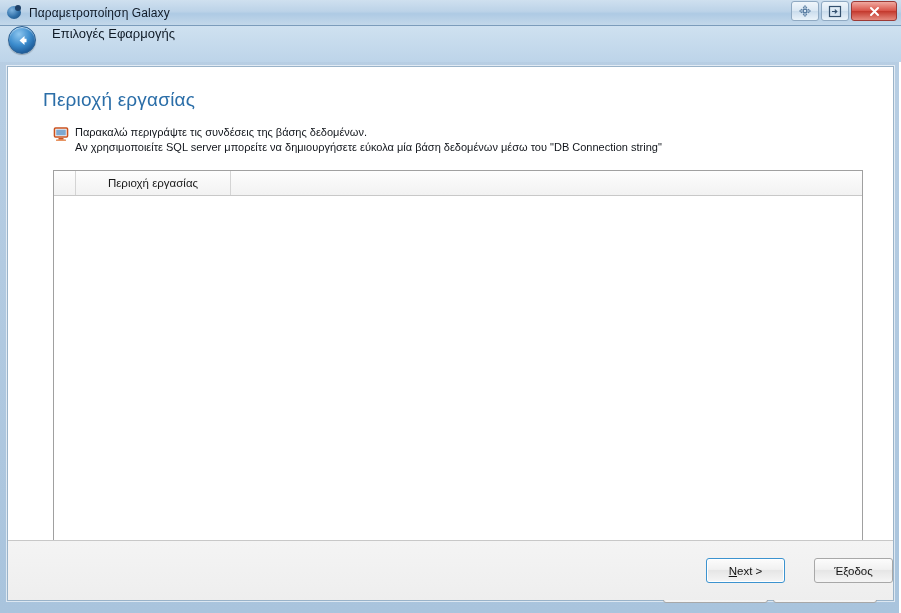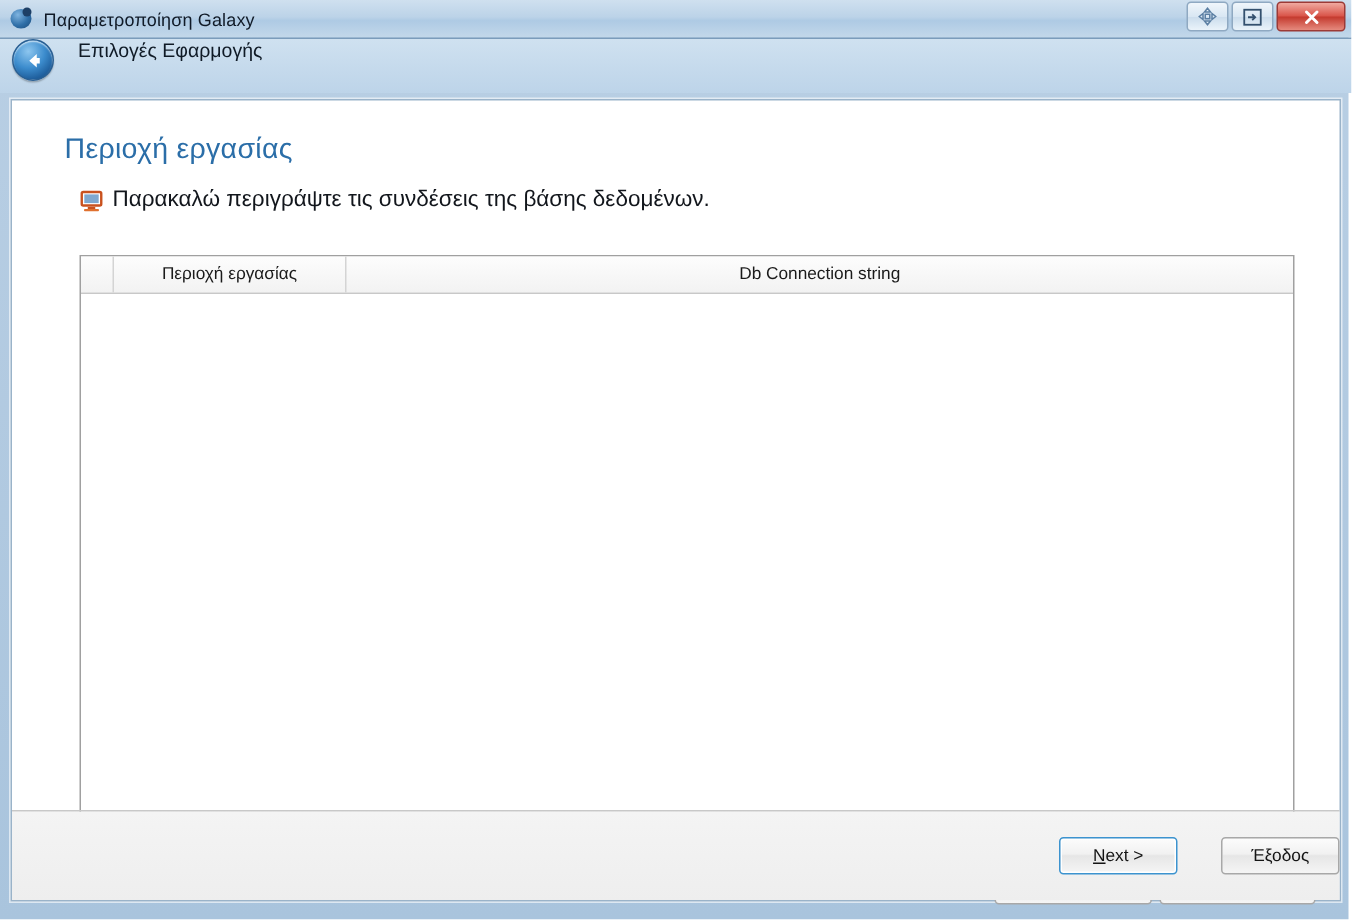--- a/index.html
+++ b/index.html
@@ -126,21 +126,21 @@
     letter-spacing: 0.2px;
   }
 
   #instructions {
     position: absolute;
     left: 45px; top: 58px;
     display: flex;
     align-items: flex-start;
   }
   #monitor-icon { width: 16px; height: 16px; margin-top: 1px; margin-right: 6px; flex:none; }
-  .instr-lines { font-size: 15px; color: #12161c; line-height: 15px; }
+  .instr-lines { font-size: 11px; color: #12161c; line-height: 15px; }
   .instr-lines div { white-space: nowrap; }
 
   
   #grid {
     position: absolute;
     left: 45px; top: 103px;
     width: 810px; height: 403px;
     border: 1px solid #a0a0a0;
     background: #ffffff;
     box-sizing: border-box;
@@ -316,28 +316,28 @@
 
     <div id="instructions">
       <svg id="monitor-icon" viewBox="0 0 16 16">
         <rect x="1.5" y="2" width="13" height="9" rx="1" fill="#ffffff" stroke="#c9521f" stroke-width="1.6"></rect>
         <rect x="3.2" y="3.6" width="9.6" height="5.8" fill="#7fa8cf"></rect>
         <rect x="5.5" y="12" width="5" height="1.6" fill="#c9521f"></rect>
         <rect x="3" y="13.4" width="10" height="1.4" rx="0.6" fill="#e0712f"></rect>
       </svg>
       <div class="instr-lines">
         <div>Παρακαλώ περιγράψτε τις συνδέσεις της βάσης δεδομένων.</div>
+        <div>Αν χρησιμοποιείτε SQL server μπορείτε να δημιουργήσετε εύκολα μία βάση δεδομένων μέσω του "DB Connection string"</div>
       </div>
     </div>
 
     <div id="grid">
       <div id="grid-header">
         <div class="gcol indicator"></div>
         <div class="gcol c1">Περιοχή εργασίας</div>
-        <div class="gcol c3">Db Connection string</div>
       </div>
 
       <div id="grid-body"></div>
 
       <div id="grid-footer">
         <div class="navbtn">|◀</div>
         <div class="navbtn">◀◀</div>
         <div class="navbtn">◀</div>
         <div id="record-label">Record 0 of 0</div>
         <div class="navbtn">▶</div>

